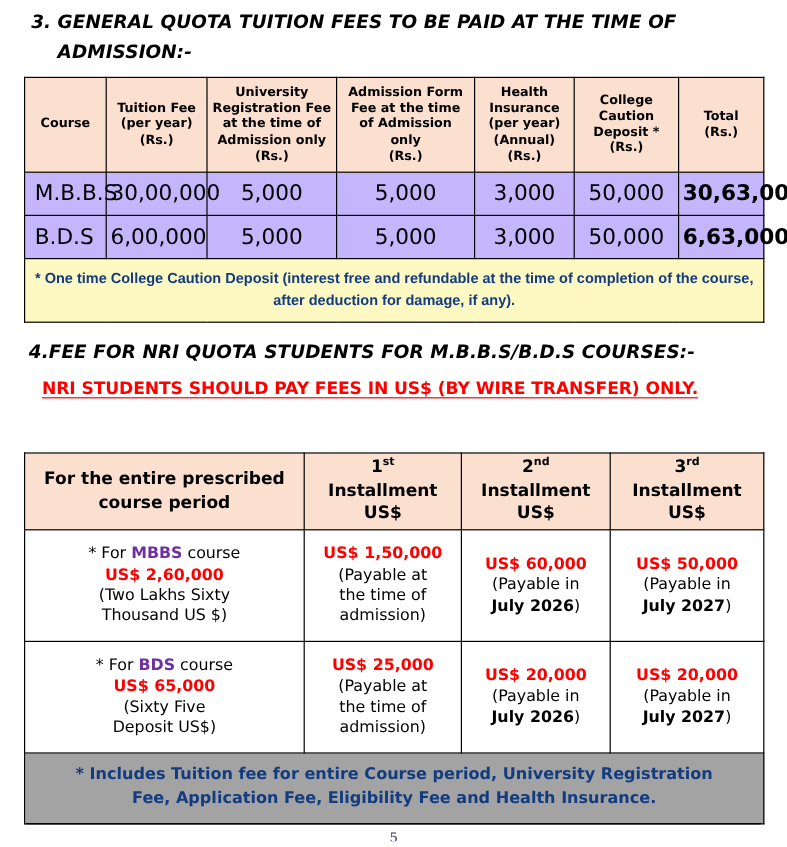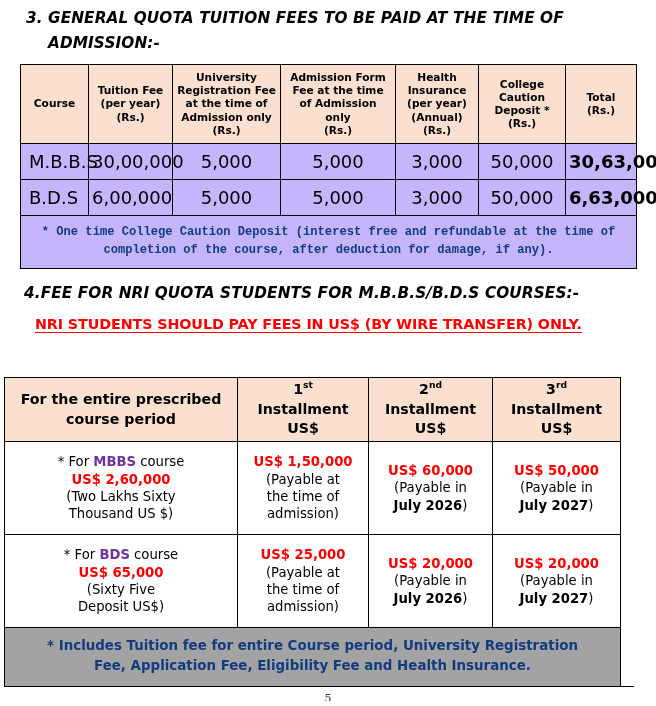--- a/index.html
+++ b/index.html
@@ -101,33 +101,33 @@
     background: #c4b5fd;
   }
   #table1 td.body.total {
     font-weight: bold;
   }
   #table1 td.course {
     text-align: left;
     padding-left: 8px;
   }
   #table1 td.note {
-    font-family: Liberation Mono, monospace;
+    font-family: Liberation Sans, sans-serif;
     font-weight: bold;
     font-size: 12.1px;
     line-height: 18px;
     color: #123B80;
     padding: 4px 8px 6px 8px;
     height: 42px;
-    background: #c4b5fd;
+    background: #fef9c3;
   }
 
   
   #table2 {
-    left: 4px;
+    left: 20px;
     top: 377px;
     width: 616px;
   }
   #table2 td.hdr {
     background: #FBDFCF;
     font-weight: bold;
     font-size: 14.2px;
     line-height: 19.5px;
     height: 59px;
   }

